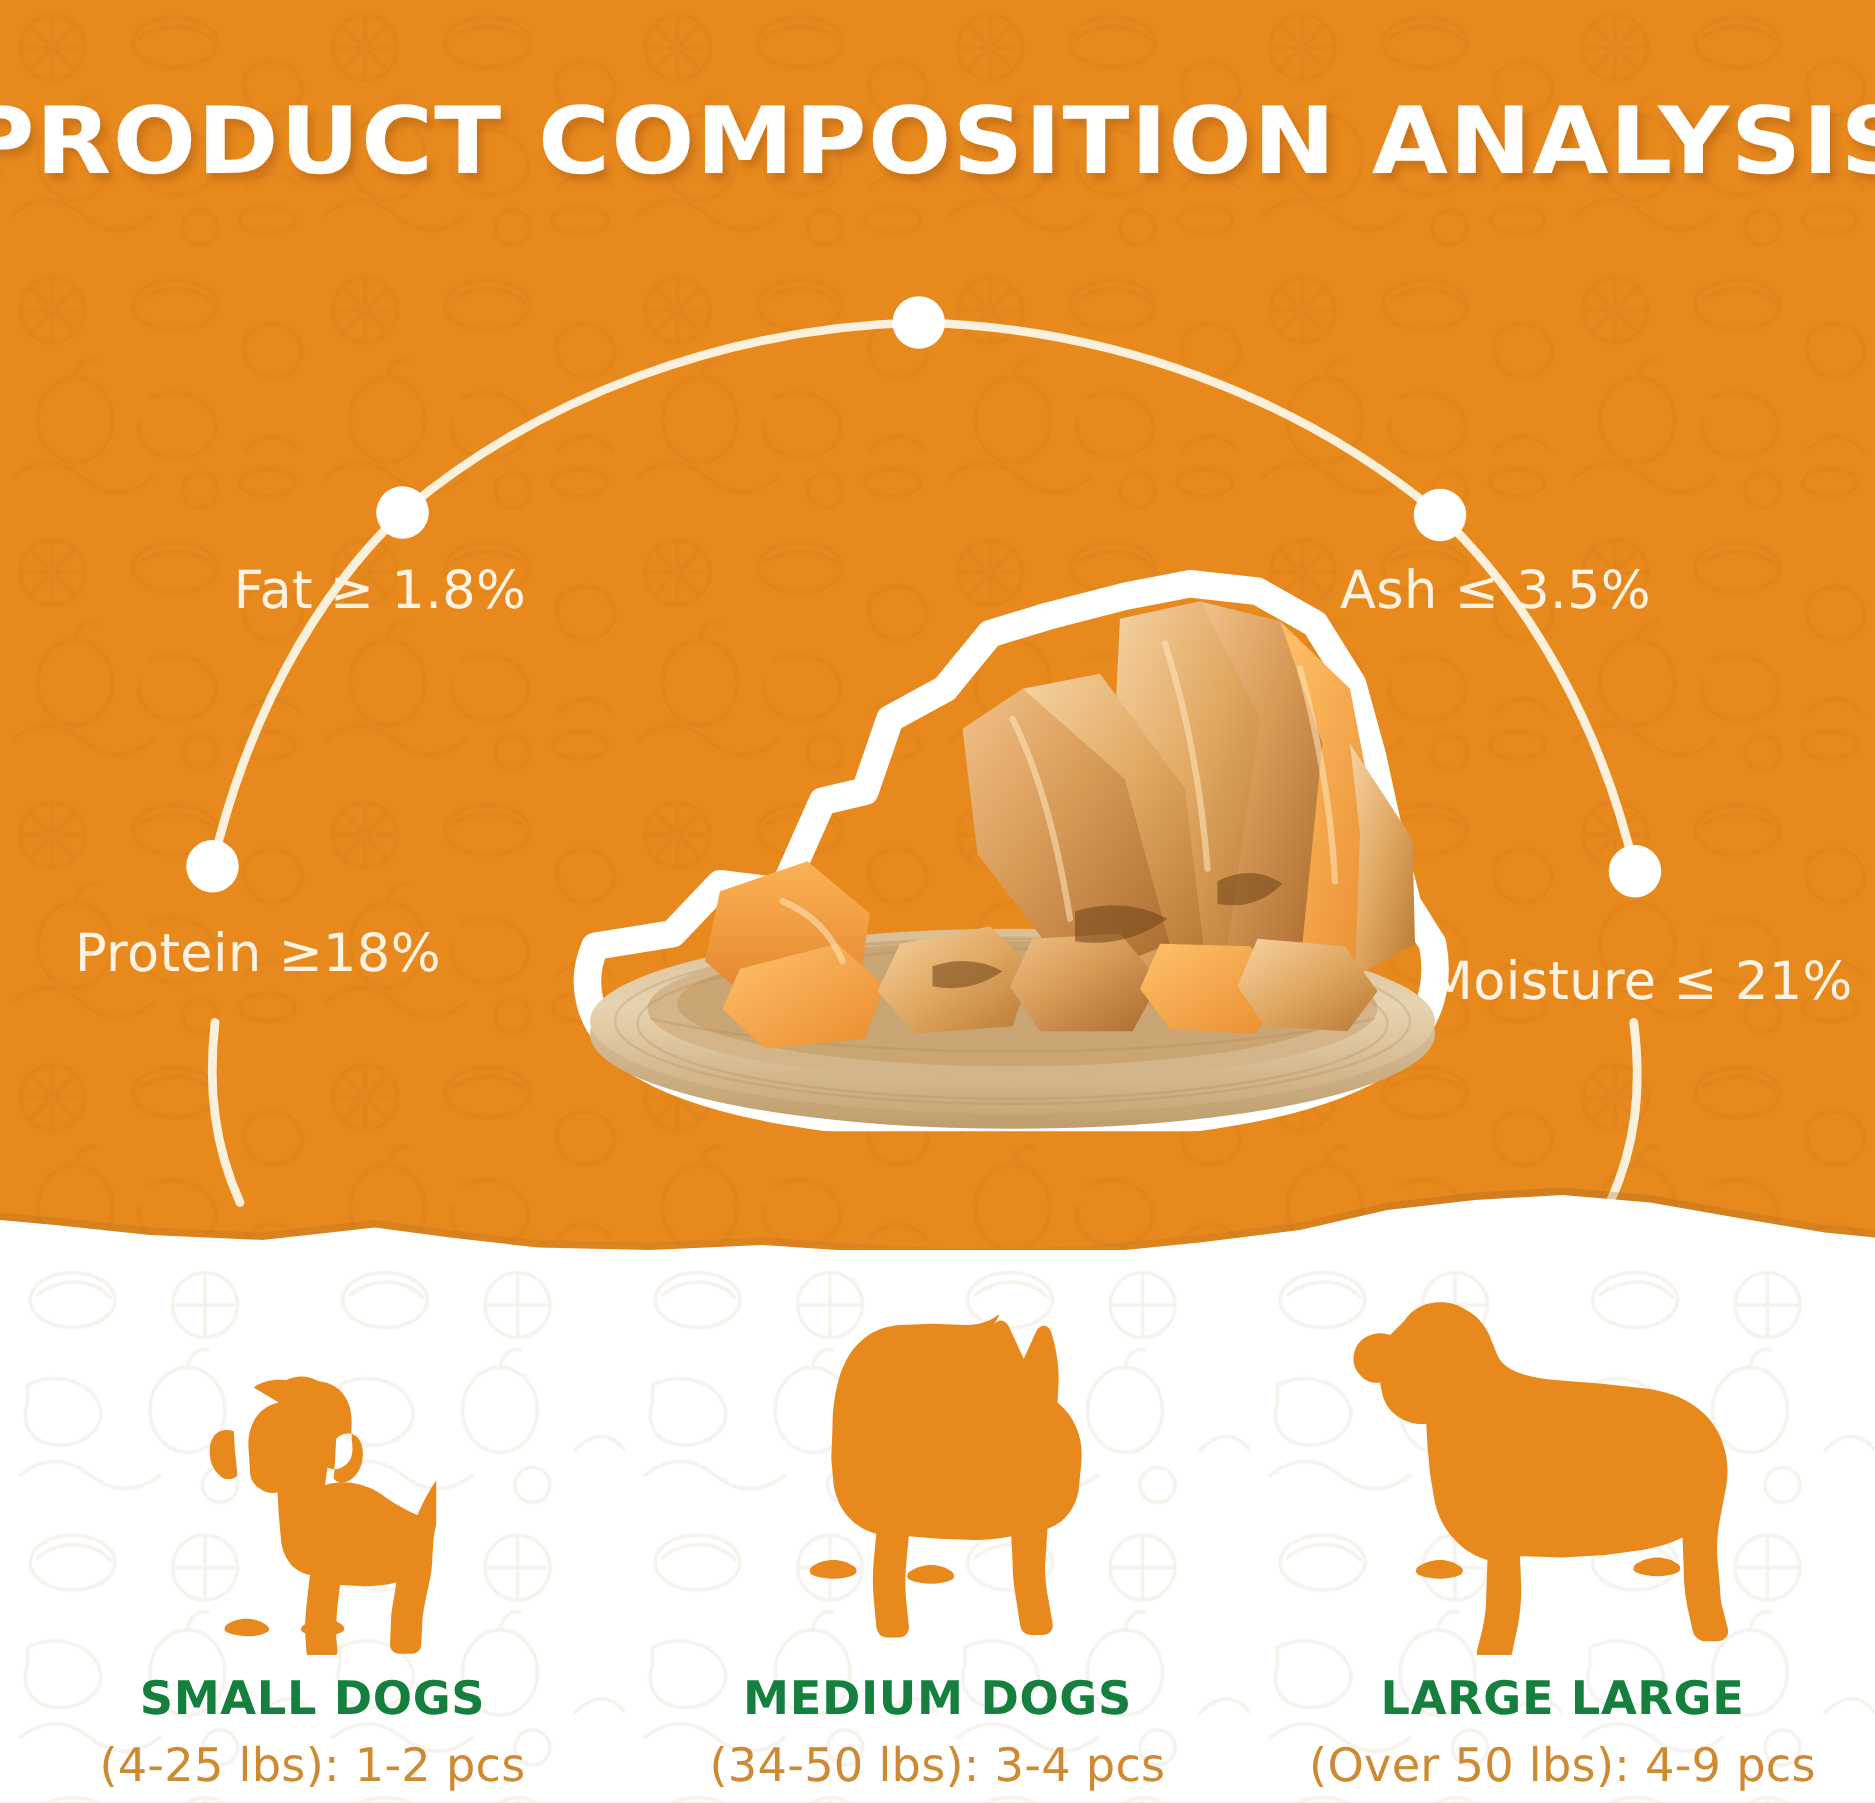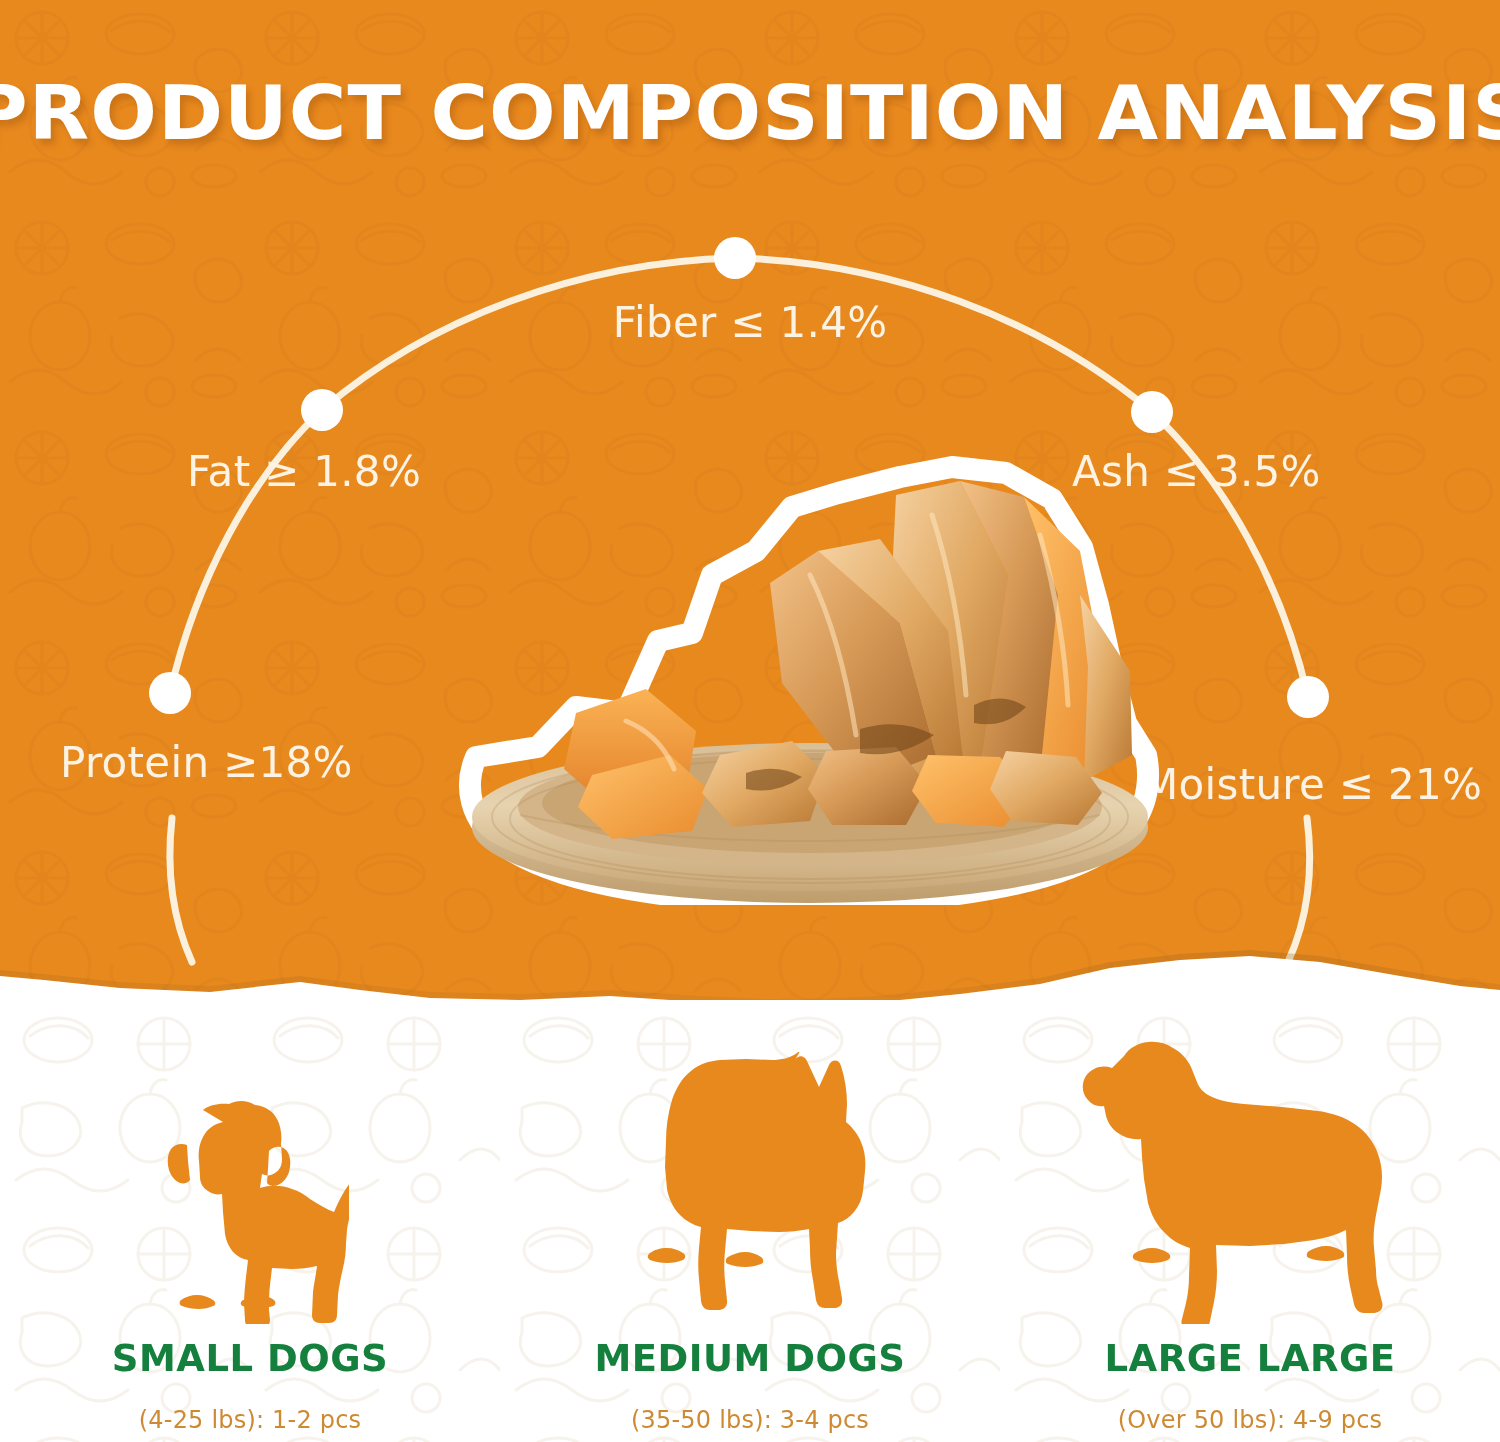--- a/index.html
+++ b/index.html
@@ -148,21 +148,21 @@
     white-space: nowrap;
   }
   .size-sub {
     position: absolute;
     left: 0; width: 100%;
     bottom: 8px;
     text-align: center;
     color: #CE8A33;
     font-family: "DejaVu Sans", sans-serif;
     font-weight: 400;
-    font-size: 24px;
+    font-size: 37px;
     letter-spacing: .2px;
     white-space: nowrap;
   }
 </style>
 </head>
 <body>
 
 <div id="page">
 
   <div class="orange-panel">
@@ -208,21 +208,20 @@
       </g>
       <g fill="#FFFFFF">
         <circle cx="735" cy="258" r="21"></circle>
         <circle cx="322" cy="410" r="21"></circle>
         <circle cx="1152" cy="412" r="21"></circle>
         <circle cx="170" cy="693" r="21"></circle>
         <circle cx="1308" cy="697" r="21"></circle>
       </g>
     </svg>
 
-    <div class="spec spec-fiber">Fiber ≤ 1.4%</div>
     <div class="spec spec-fat">Fat ≥ 1.8%</div>
     <div class="spec spec-protein">Protein ≥18%</div>
     <div class="spec spec-ash">Ash ≤ 3.5%</div>
     <div class="spec spec-moisture">Moisture ≤ 21%</div>
 
     <svg class="product" viewBox="0 0 820 450">
       <defs>
         <linearGradient id="woodG" x1="0" y1="0" x2="0" y2="1">
           <stop offset="0%" stop-color="#D9BE95"></stop>
           <stop offset="42%" stop-color="#E7D3B0"></stop>
@@ -377,21 +376,21 @@
               c0 9 1 19 3 28l3 17c1 6-2 10-8 10h-9c-5 0-8-3-9-8l-3-20c-2-10-3-21-3-31l-1-20
               c-10 2-20 3-30 3l-28-1-24-2-2 22c-1 10-1 20 0 30l2 19c1 6-3 10-8 10h-9
               c-5 0-8-3-9-9l-2-22c-1-10-1-21 0-31l2-21c-8-2-15-6-21-12-7-7-11-16-13-26
               l-2-22 1-26c0-14 2-28 6-41 4-12 10-22 19-29 8-7 18-10 29-11l26-1 26 1
               c9 0 18-2 25-7 4-3 7-7 9-12z
               M40 196c6 0 12 2 16 5 3 2 3 5 0 7-5 2-10 3-16 3-6 0-12-1-17-3-3-2-3-5 0-7 4-3 10-5 17-5z
               M118 200c6 0 12 2 16 5 3 2 3 6 0 7-5 2-10 3-16 3-6 0-12-1-17-3-3-1-3-5 0-7 5-3 11-5 17-5z"></path>
           </svg>
         </div>
         <div class="size-title">MEDIUM DOGS</div>
-        <div class="size-sub">(35-50 lbs): 3-4 pcs</div>
+        <div class="size-sub">(34-50 lbs): 3-4 pcs</div>
       </div>
 
       <div class="size-col">
         <div class="dog-wrap dog-large">
           <svg width="340" height="290" viewBox="0 0 340 290">
             <path fill="#E8891E" d="M44 22c5-8 14-13 24-14 9-1 18 1 25 6 8 4 14 11 18 19l6 15c2 6 7 11 13 14
               10 5 22 7 34 8l38 3 36 4c14 2 27 6 38 14 10 7 18 17 22 29 4 11 5 23 3 35
               l-5 26c-2 11-3 22-2 33l2 22c0 7 1 14 3 20l3 12c2 6-2 11-8 11h-10c-5 0-9-4-10-9
               l-4-18c-2-10-3-20-3-30l-1-26c-10 5-21 8-32 10l-30 4-34 2-34-1 1 26
               c0 10-1 21-3 31l-4 19c-1 6-5 9-10 9h-10c-6 0-10-5-8-11l4-16c2-9 3-18 3-27

